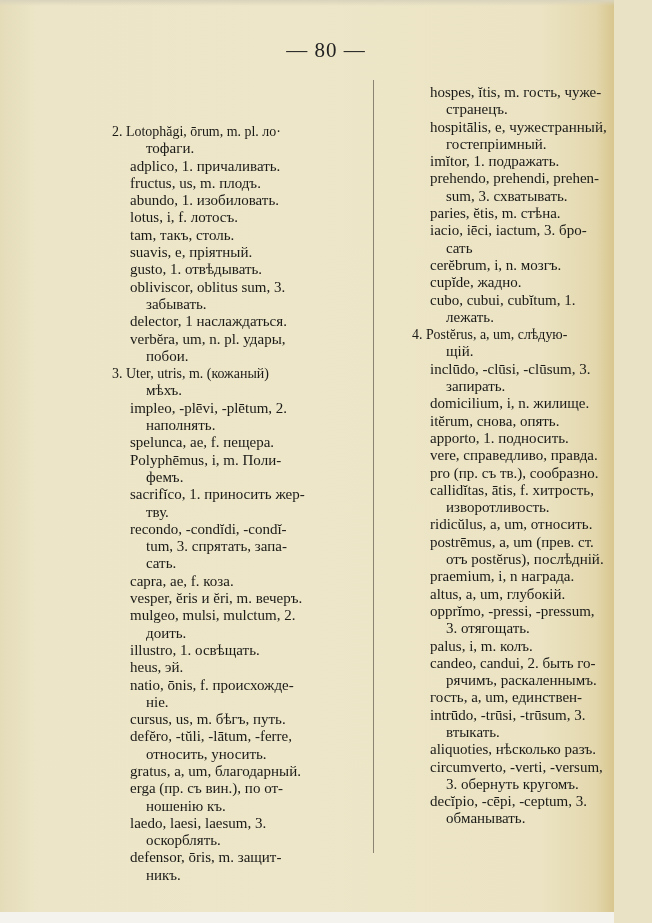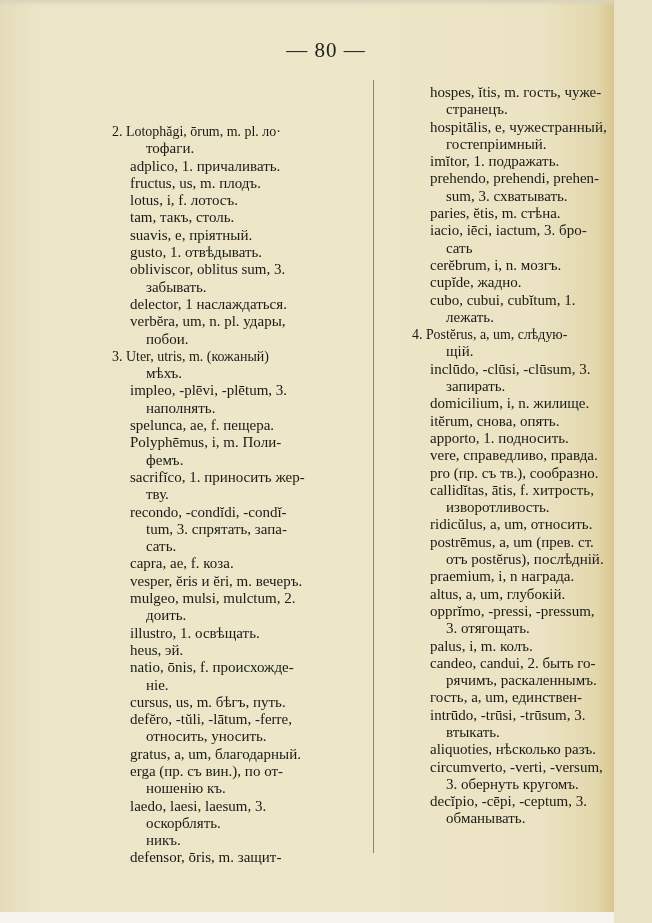--- a/index.html
+++ b/index.html
@@ -47,32 +47,33 @@
 <div class="page">
   <div class="top-shade"></div>
 
   <div class="page-number">— 80 —</div>
 
   <div class="column col-left" id="col-left">
       <span class="line num" style="transform: scaleX(0.93);">2. Lotophăgi, ōrum, m. pl. ло·</span>
       <span class="line indent">тофаги.</span>
       <span class="line">adplico, 1. причаливать.</span>
       <span class="line">fructus, us, m. плодъ.</span>
+      <span class="line">abundo, 1. изобиловать.</span>
       <span class="line">lotus, i, f. лотосъ.</span>
       <span class="line">tam, такъ, столь.</span>
       <span class="line">suavis, e, пріятный.</span>
       <span class="line">gusto, 1. отвѣдывать.</span>
       <span class="line">obliviscor, oblitus sum, 3.</span>
       <span class="line indent">забывать.</span>
       <span class="line">delector, 1 наслаждаться.</span>
       <span class="line">verbĕra, um, n. pl. удары,</span>
       <span class="line indent">побои.</span>
       <span class="line num" style="transform: scaleX(0.93);">3. Uter, utris, m. (кожаный)</span>
       <span class="line indent">мѣхъ.</span>
-      <span class="line">impleo, -plēvi, -plētum, 3.</span>
+      <span class="line">impleo, -plēvi, -plētum, 2.</span>
       <span class="line indent">наполнять.</span>
       <span class="line">spelunca, ae, f. пещера.</span>
       <span class="line">Polyphēmus, i, m. Поли-</span>
       <span class="line indent">фемъ.</span>
       <span class="line">sacrifĭco, 1. приносить жер-</span>
       <span class="line indent">тву.</span>
       <span class="line">recondo, -condĭdi, -condĭ-</span>
       <span class="line indent">tum, 3. спрятать, запа-</span>
       <span class="line indent">сать.</span>
       <span class="line">capra, ae, f. коза.</span>
@@ -84,22 +85,22 @@
       <span class="line">natio, ōnis, f. происхожде-</span>
       <span class="line indent">ніе.</span>
       <span class="line">cursus, us, m. бѣгъ, путь.</span>
       <span class="line">defĕro, -tŭli, -lātum, -ferre,</span>
       <span class="line indent">относить, уносить.</span>
       <span class="line">gratus, a, um, благодарный.</span>
       <span class="line">erga (пр. съ вин.), по от-</span>
       <span class="line indent">ношенію къ.</span>
       <span class="line">laedo, laesi, laesum, 3.</span>
       <span class="line indent">оскорблять.</span>
+      <span class="line">defensor, ōris, m. защит-</span>
       <span class="line indent">никъ.</span>
-      <span class="line">defensor, ōris, m. защит-</span>
     </div>
   <div class="divider"></div>
   <div class="column col-right" id="col-right">
       <span class="line">hospes, ĭtis, m. гость, чуже-</span>
       <span class="line indent">странецъ.</span>
       <span class="line">hospitālis, e, чужестранный,</span>
       <span class="line indent">гостепріимный.</span>
       <span class="line">imĭtor, 1. подражать.</span>
       <span class="line">prehendo, prehendi, prehen-</span>
       <span class="line indent">sum, 3. схватывать.</span>

